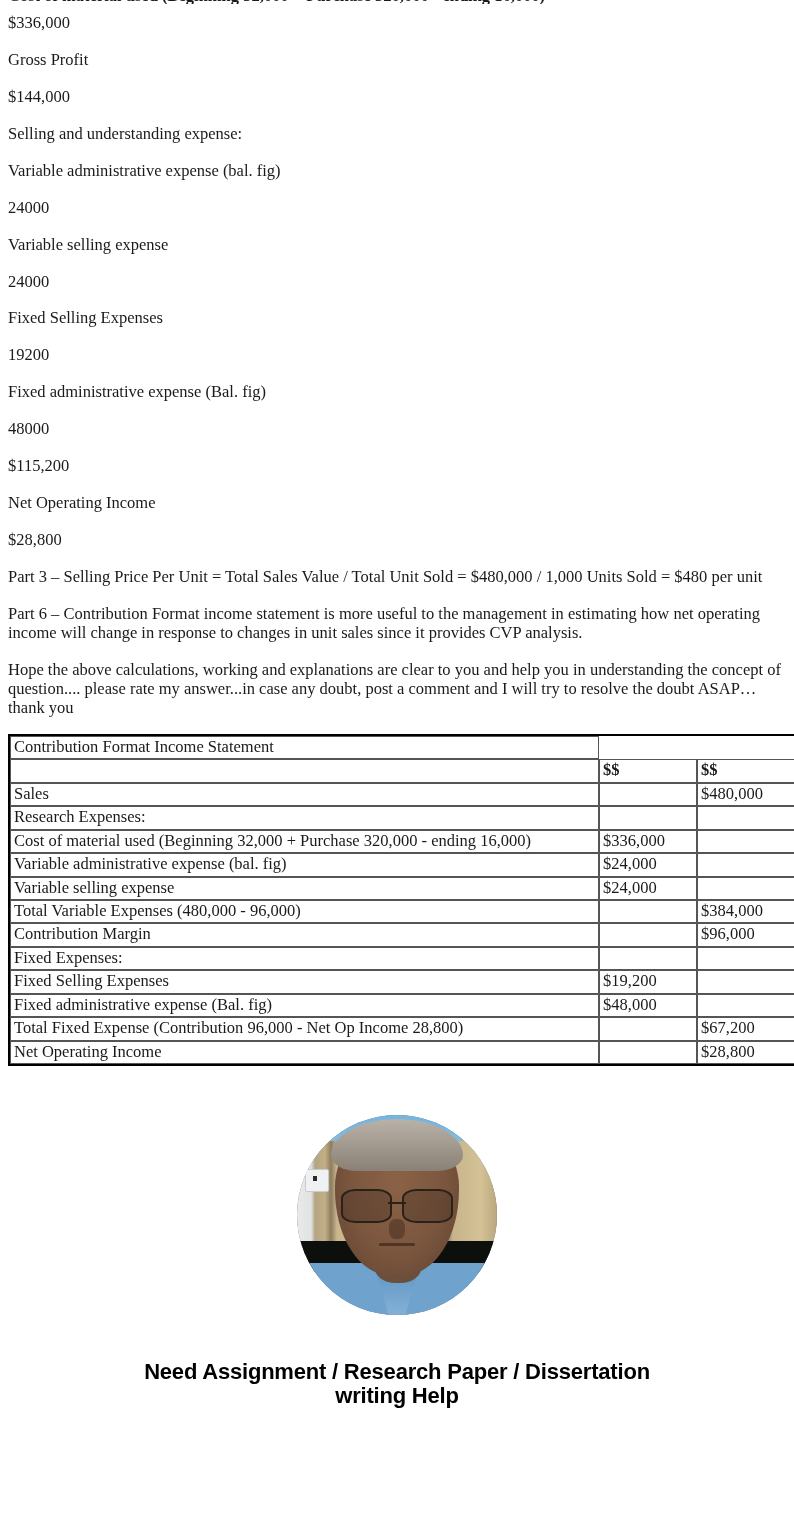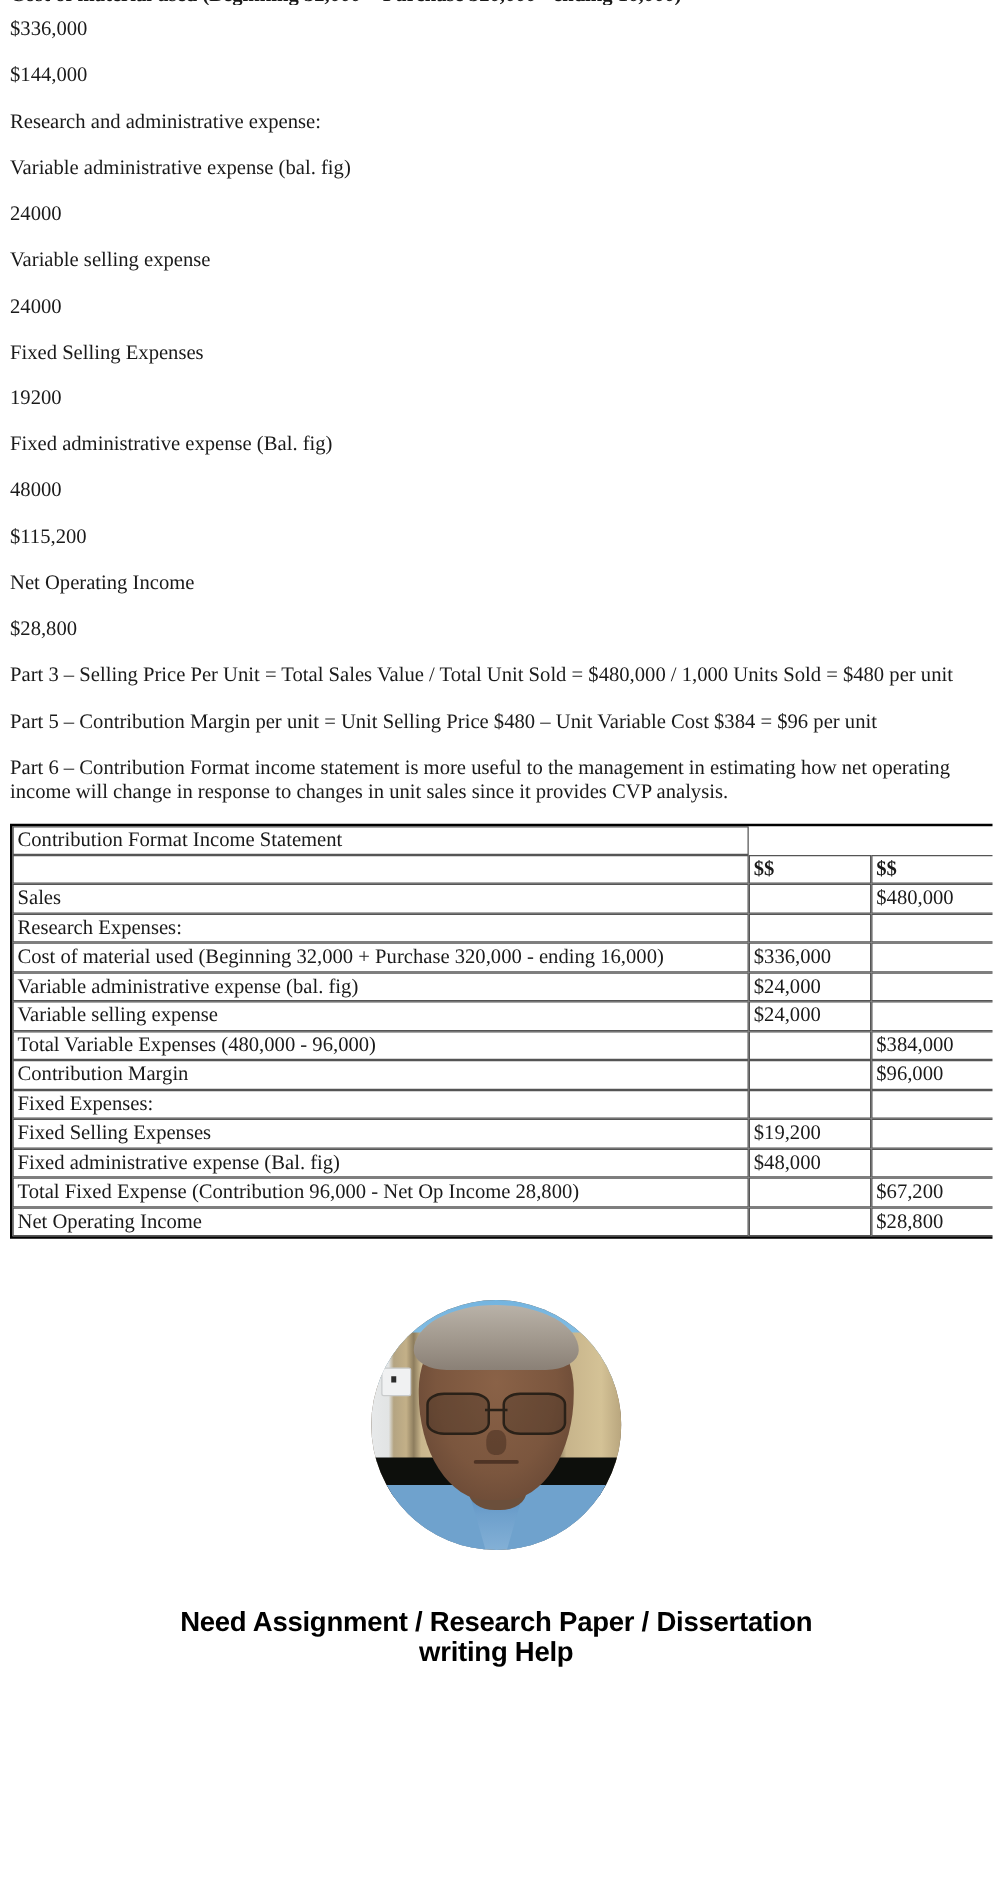--- a/index.html
+++ b/index.html
@@ -237,37 +237,38 @@
 </style>
 </head>
 <body>
 
 <div class="clipped-line">
   <span>Cost of material used (Beginning 32,000 + Purchase 320,000 - ending 16,000)</span>
 </div>
 
 <div class="doc">
   <p>$336,000</p>
+  <p>Gross Profit</p>
   <p>$144,000</p>
-  <p>Research and administrative expense:</p>
+  <p>Selling and understanding expense:</p>
   <p>Variable administrative expense (bal. fig)</p>
   <p>24000</p>
   <p>Variable selling expense</p>
   <p>24000</p>
   <p>Fixed Selling Expenses</p>
   <p>19200</p>
   <p>Fixed administrative expense (Bal. fig)</p>
   <p>48000</p>
   <p>$115,200</p>
   <p>Net Operating Income</p>
   <p>$28,800</p>
 
   <p>Part 3 – Selling Price Per Unit = Total Sales Value / Total Unit Sold = $480,000 / 1,000 Units Sold = $480 per unit</p>
-  <p>Part 5 – Contribution Margin per unit = Unit Selling Price $480 – Unit Variable Cost $384 = $96 per unit</p>
   <p>Part 6 – Contribution Format income statement is more useful to the management in estimating how net operating income will change in response to changes in unit sales since it provides CVP analysis.</p>
+  <p>Hope the above calculations, working and explanations are clear to you and help you in understanding the concept of question.... please rate my answer...in case any doubt, post a comment and I will try to resolve the doubt ASAP…thank you</p>
 </div>
 
 <div class="table-wrap">
   <table class="cf-table">
     <tbody>
       <tr>
         <td class="c-label">Contribution Format Income Statement</td>
         <td class="c-mid no-border"></td>
         <td class="c-right no-border"></td>
       </tr>

